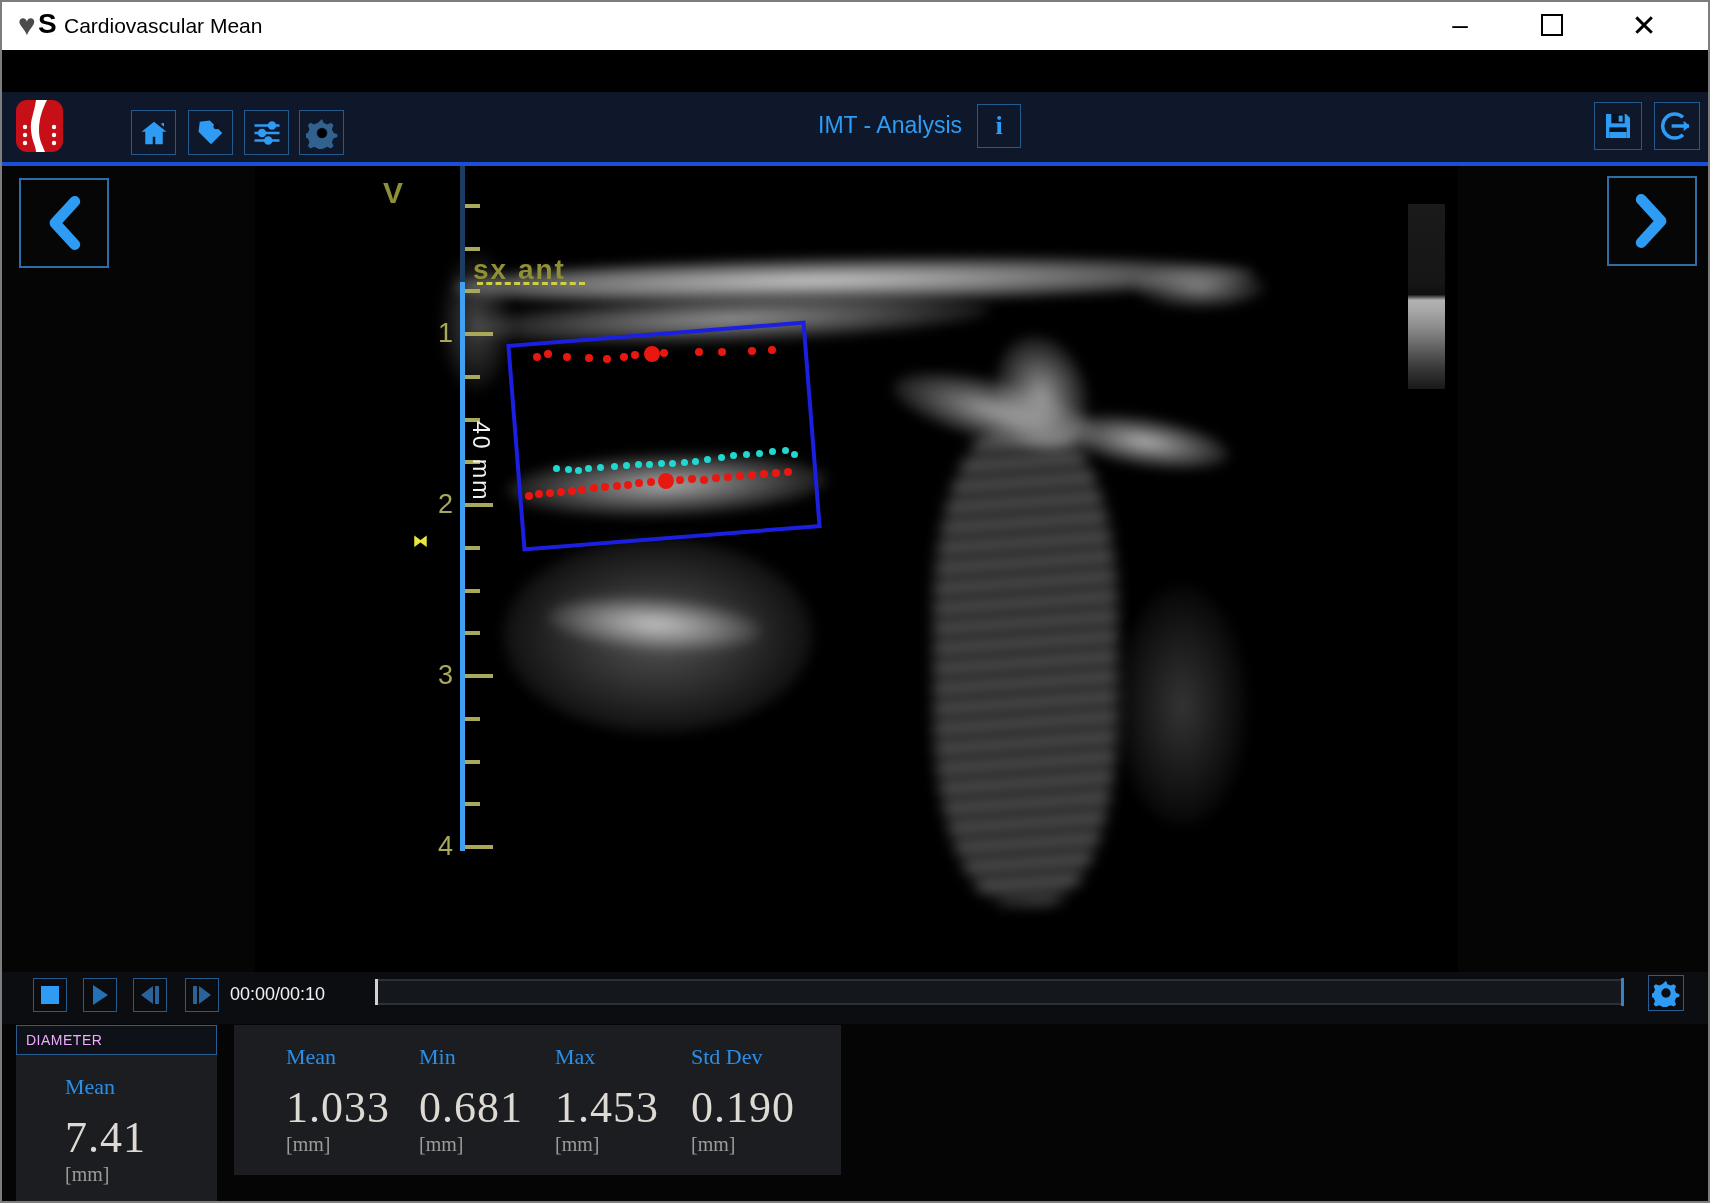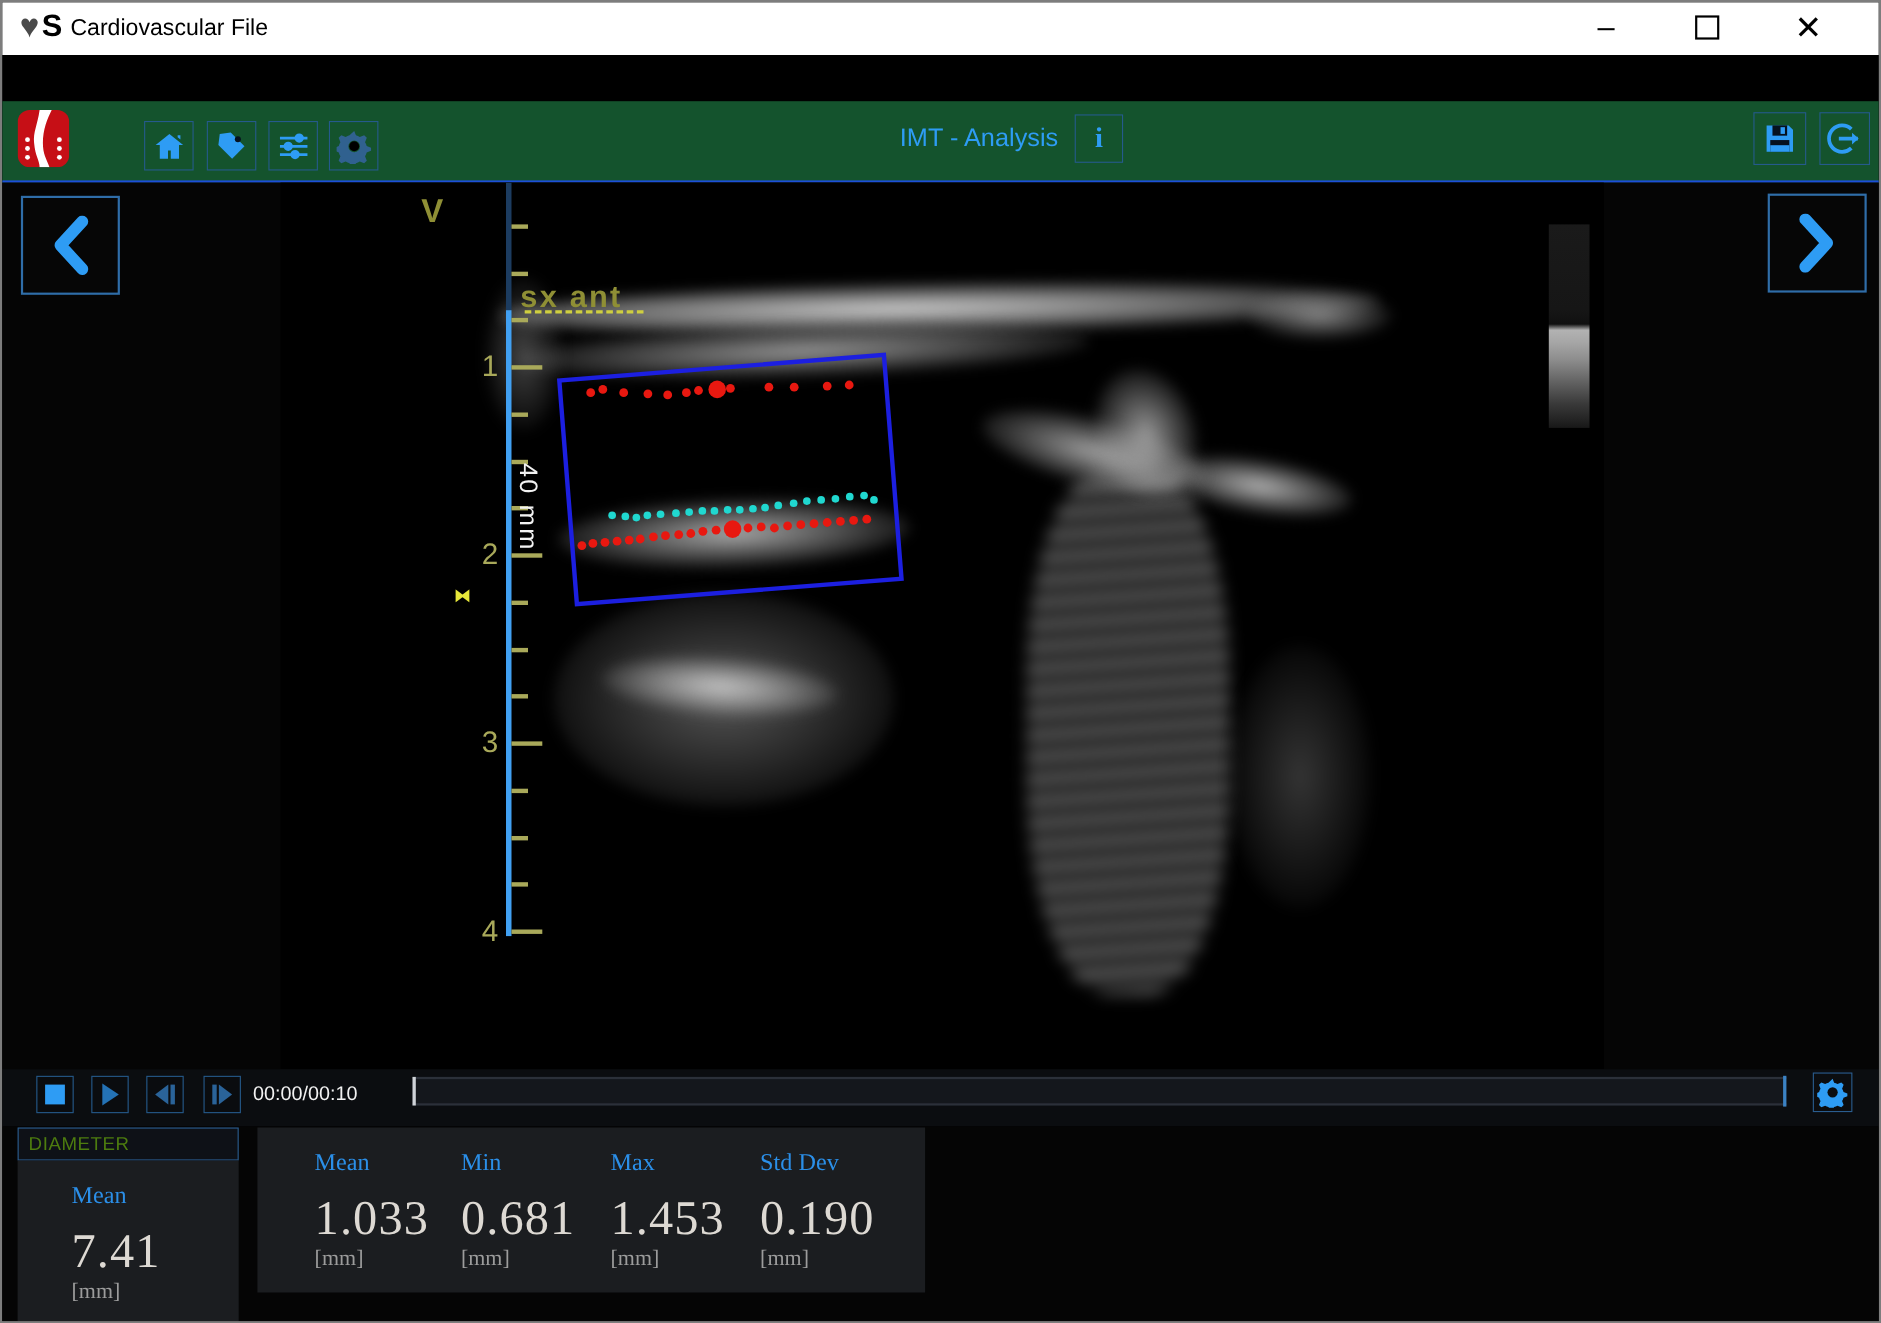--- a/index.html
+++ b/index.html
@@ -13,21 +13,21 @@
   #title-text{left:62px;top:12px;font-size:21px;color:#000;}
   .winbtn{top:0;width:60px;height:46px;display:flex;align-items:center;justify-content:center;color:#000;}
   #btn-min{left:1428px;font-size:28px;}
   #btn-max{left:1520px;}
   #btn-max .maxbox{width:18px;height:18px;border:2px solid #000;}
   #btn-close{left:1612px;font-size:30px;font-weight:300;}
   
   #menubar{left:0;top:48px;width:100%;height:42px;background:#fff;display:flex;align-items:center;gap:30px;padding-left:16px;box-sizing:border-box;}
   .menu-item{font-size:20px;color:#000;}
   
-  #toolbar{left:0;top:90px;width:100%;height:74px;background:#14532d;border-bottom:2px solid #1d4ed8;box-sizing:border-box;}
+  #toolbar{left:0;top:90px;width:100%;height:74px;background:#0f172a;border-bottom:4px solid #1d4ed8;box-sizing:border-box;}
   .tbtn{width:45px;height:45px;border:1.5px solid #255a8c;display:flex;align-items:center;justify-content:center;box-sizing:border-box;}
   #applogo{left:14px;top:8px;width:47px;height:52px;}
   #tb-home{left:129px;top:18px;}
   #tb-tag{left:186px;top:18px;}
   #tb-sliders{left:242px;top:18px;}
   #tb-gear{left:297px;top:18px;}
   #tb-title{left:740px;top:20px;width:220px;text-align:right;font-size:23px;color:#2e9cf4;}
   #tb-info{left:975px;top:12px;width:44px;height:44px;font-size:26px;font-weight:bold;color:#2e9cf4;font-family:"Liberation Serif",serif;}
   #tb-save{left:1592px;top:10px;width:48px;height:48px;}
   #tb-exit{left:1652px;top:10px;width:46px;height:48px;}
@@ -66,37 +66,37 @@
   #time-label{left:228px;top:12px;font-size:18px;color:#f2f2f2;}
   #seekbar{left:373px;top:7px;width:1249px;height:26px;background:#14171c;
            border-top:2px solid #2b3039;border-bottom:2px solid #2b3039;box-sizing:border-box;}
   #playhead{left:0;top:-2px;width:3px;height:26px;background:#cfd3d8;}
   #seek-end{right:0;top:-3px;width:3px;height:28px;background:#3b82c4;}
   #transport-gear{left:1646px;top:3px;width:36px;height:36px;border:1px solid #2a5d8f;display:flex;align-items:center;justify-content:center;box-sizing:border-box;}
   
   #stats{left:0;top:1022px;width:100%;height:181px;background:#050505;}
   .panel{position:absolute;top:1px;}
   .panel-header{height:30px;border:1.5px solid #2a5d8f;background:#0e1117;display:flex;align-items:center;
-                padding-left:9px;box-sizing:border-box;color:#4d7c0f;font-size:17px;letter-spacing:0.5px;}
+                padding-left:9px;box-sizing:border-box;color:#f0abfc;font-size:14px;letter-spacing:0.5px;}
   .panel-body{background:#1b1d20;height:150px;position:relative;}
   .col{position:absolute;top:1px;font-family:Liberation Serif, serif;}
   .col-label{color:#2b8fe8;font-size:22px;margin-top:18px;}
   .col-value{color:#ddd9d3;font-size:44px;margin-top:12px;letter-spacing:1px;}
   .col-unit{color:#9c9c9c;font-size:20px;margin-top:0;}
   svg{display:block;}
 </style>
 </head>
 <body>
 
 <div id="stage">
 
   <div id="titlebar" class="abs">
     <span id="app-logo-heart" class="abs">♥</span>
     <span id="app-logo-s" class="abs">S</span>
-    <span id="title-text" class="abs">Cardiovascular File</span>
+    <span id="title-text" class="abs">Cardiovascular Mean</span>
     <div id="btn-min" class="abs winbtn">
         <span>–</span>
       </div>
     <div id="btn-max" class="abs winbtn">
         <span class="maxbox"></span>
       </div>
     <div id="btn-close" class="abs winbtn">
         <span>✕</span>
       </div>
   </div>

